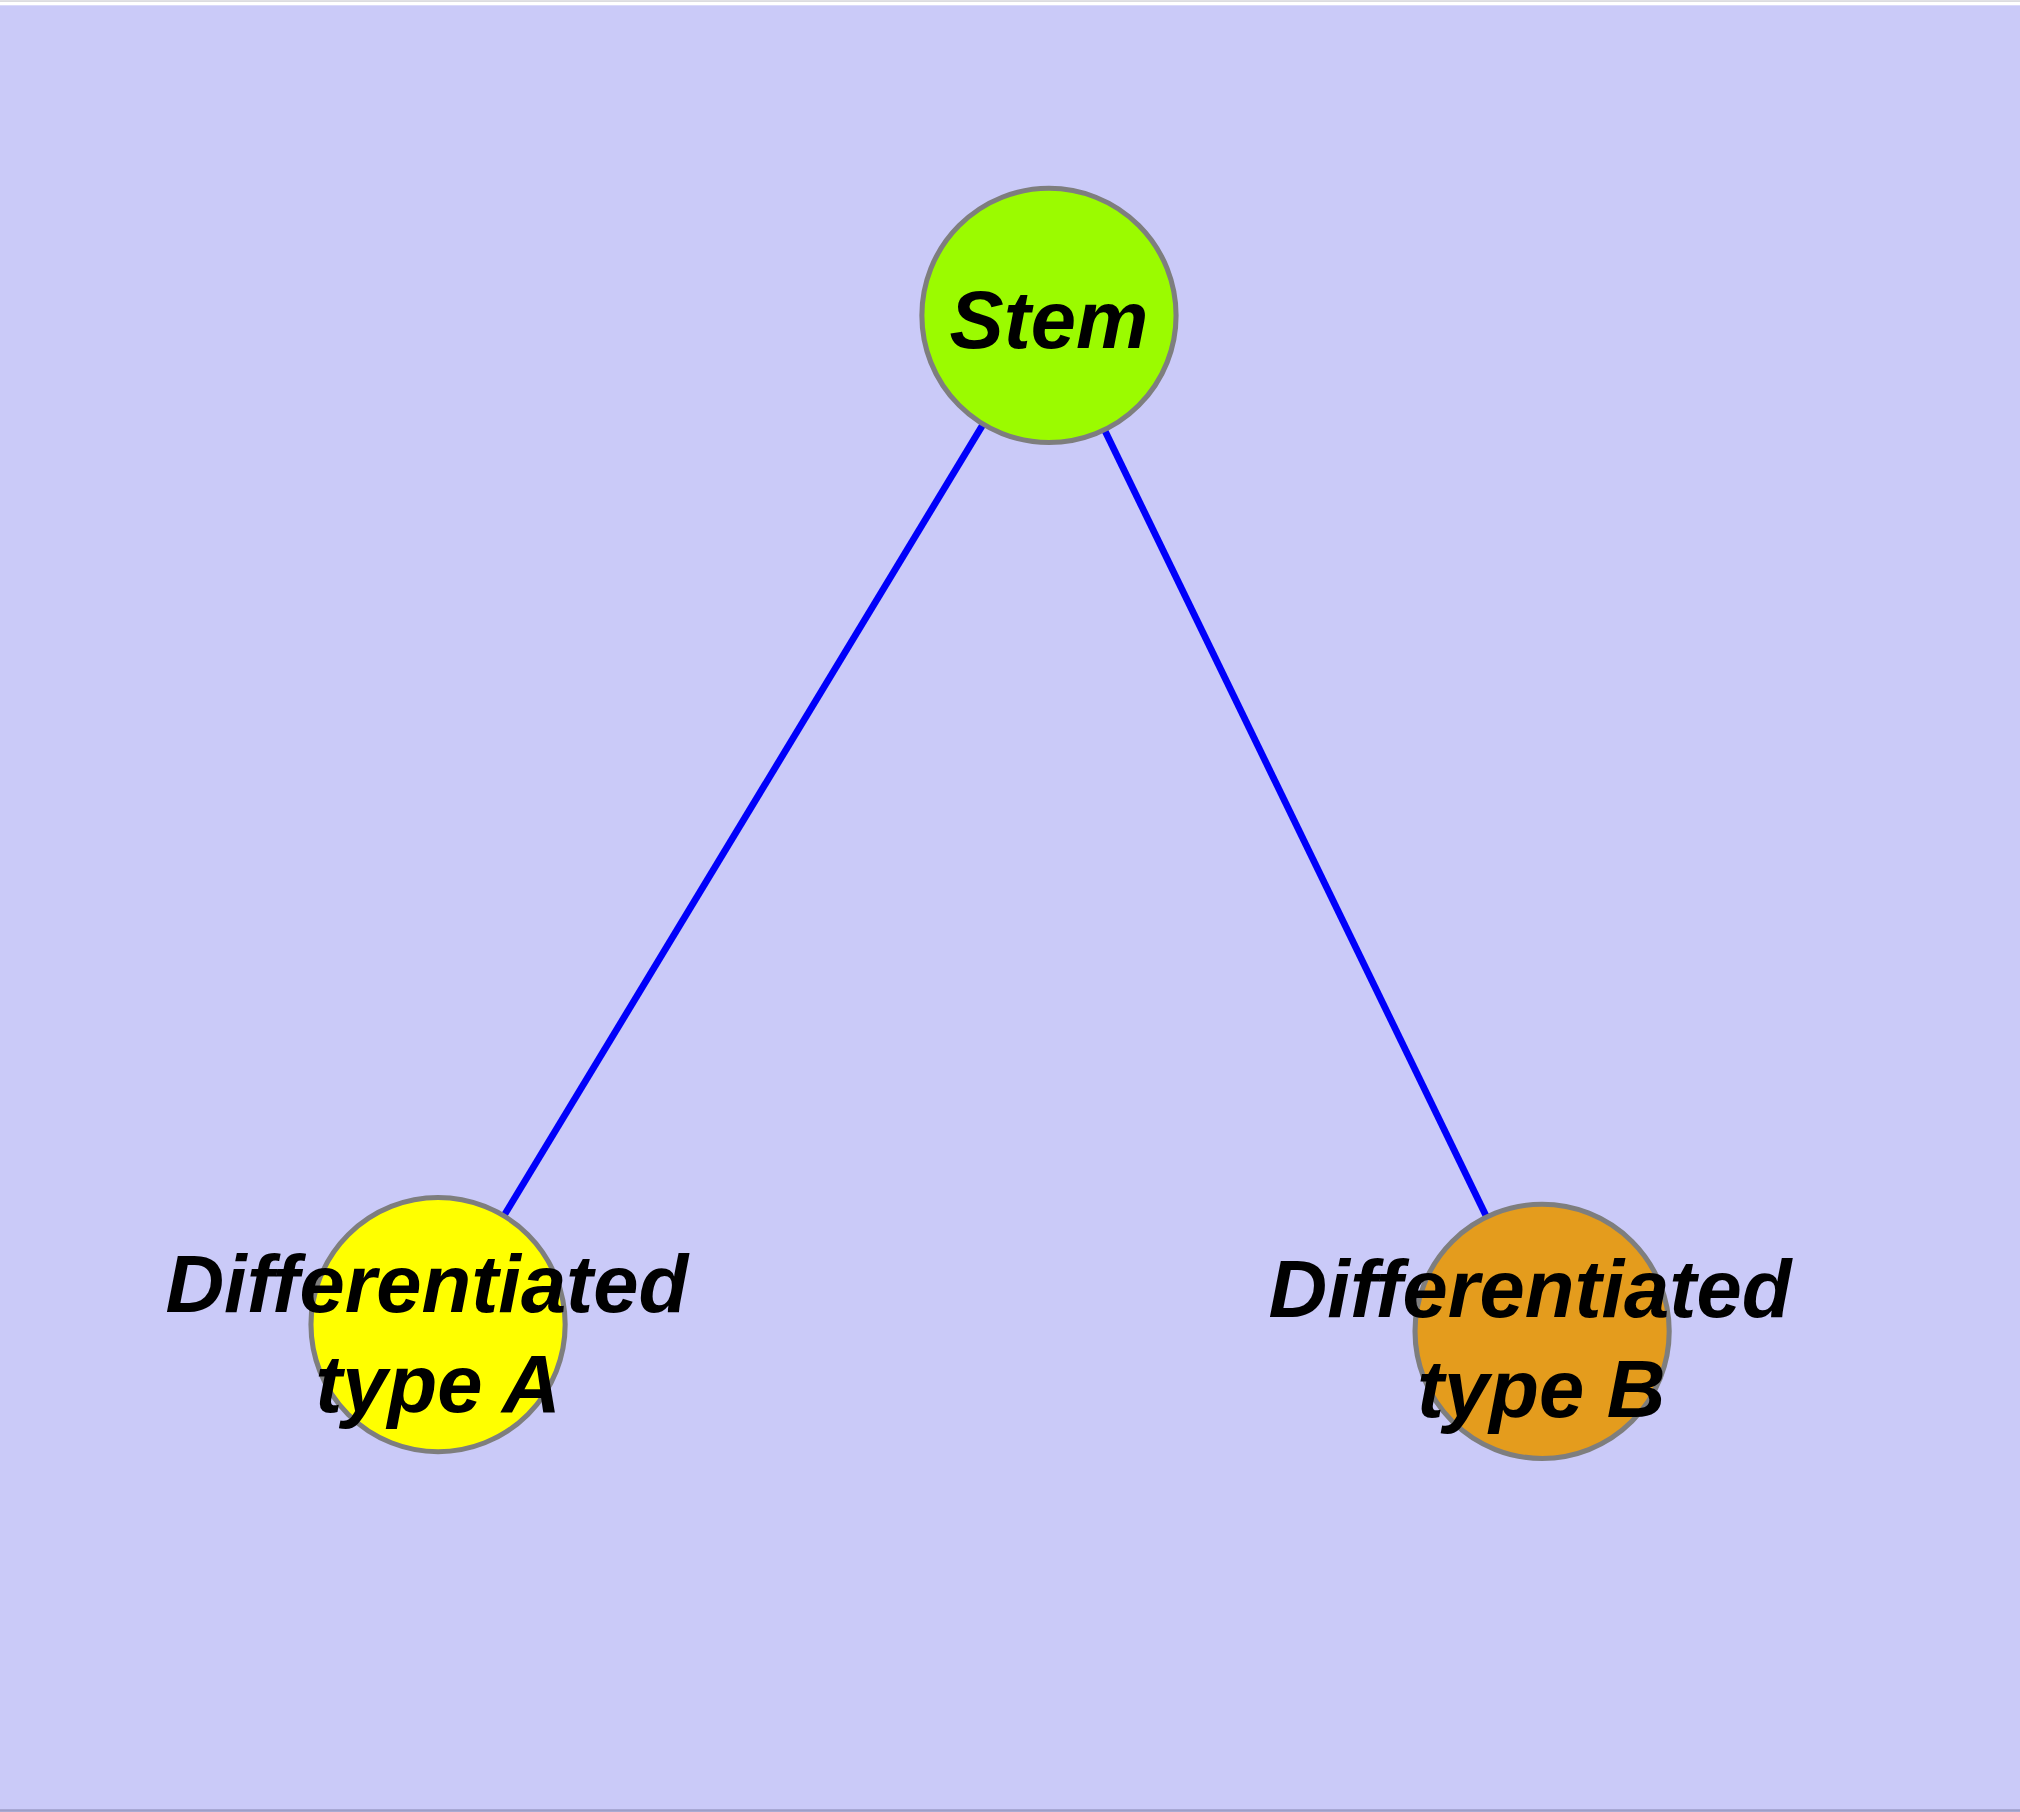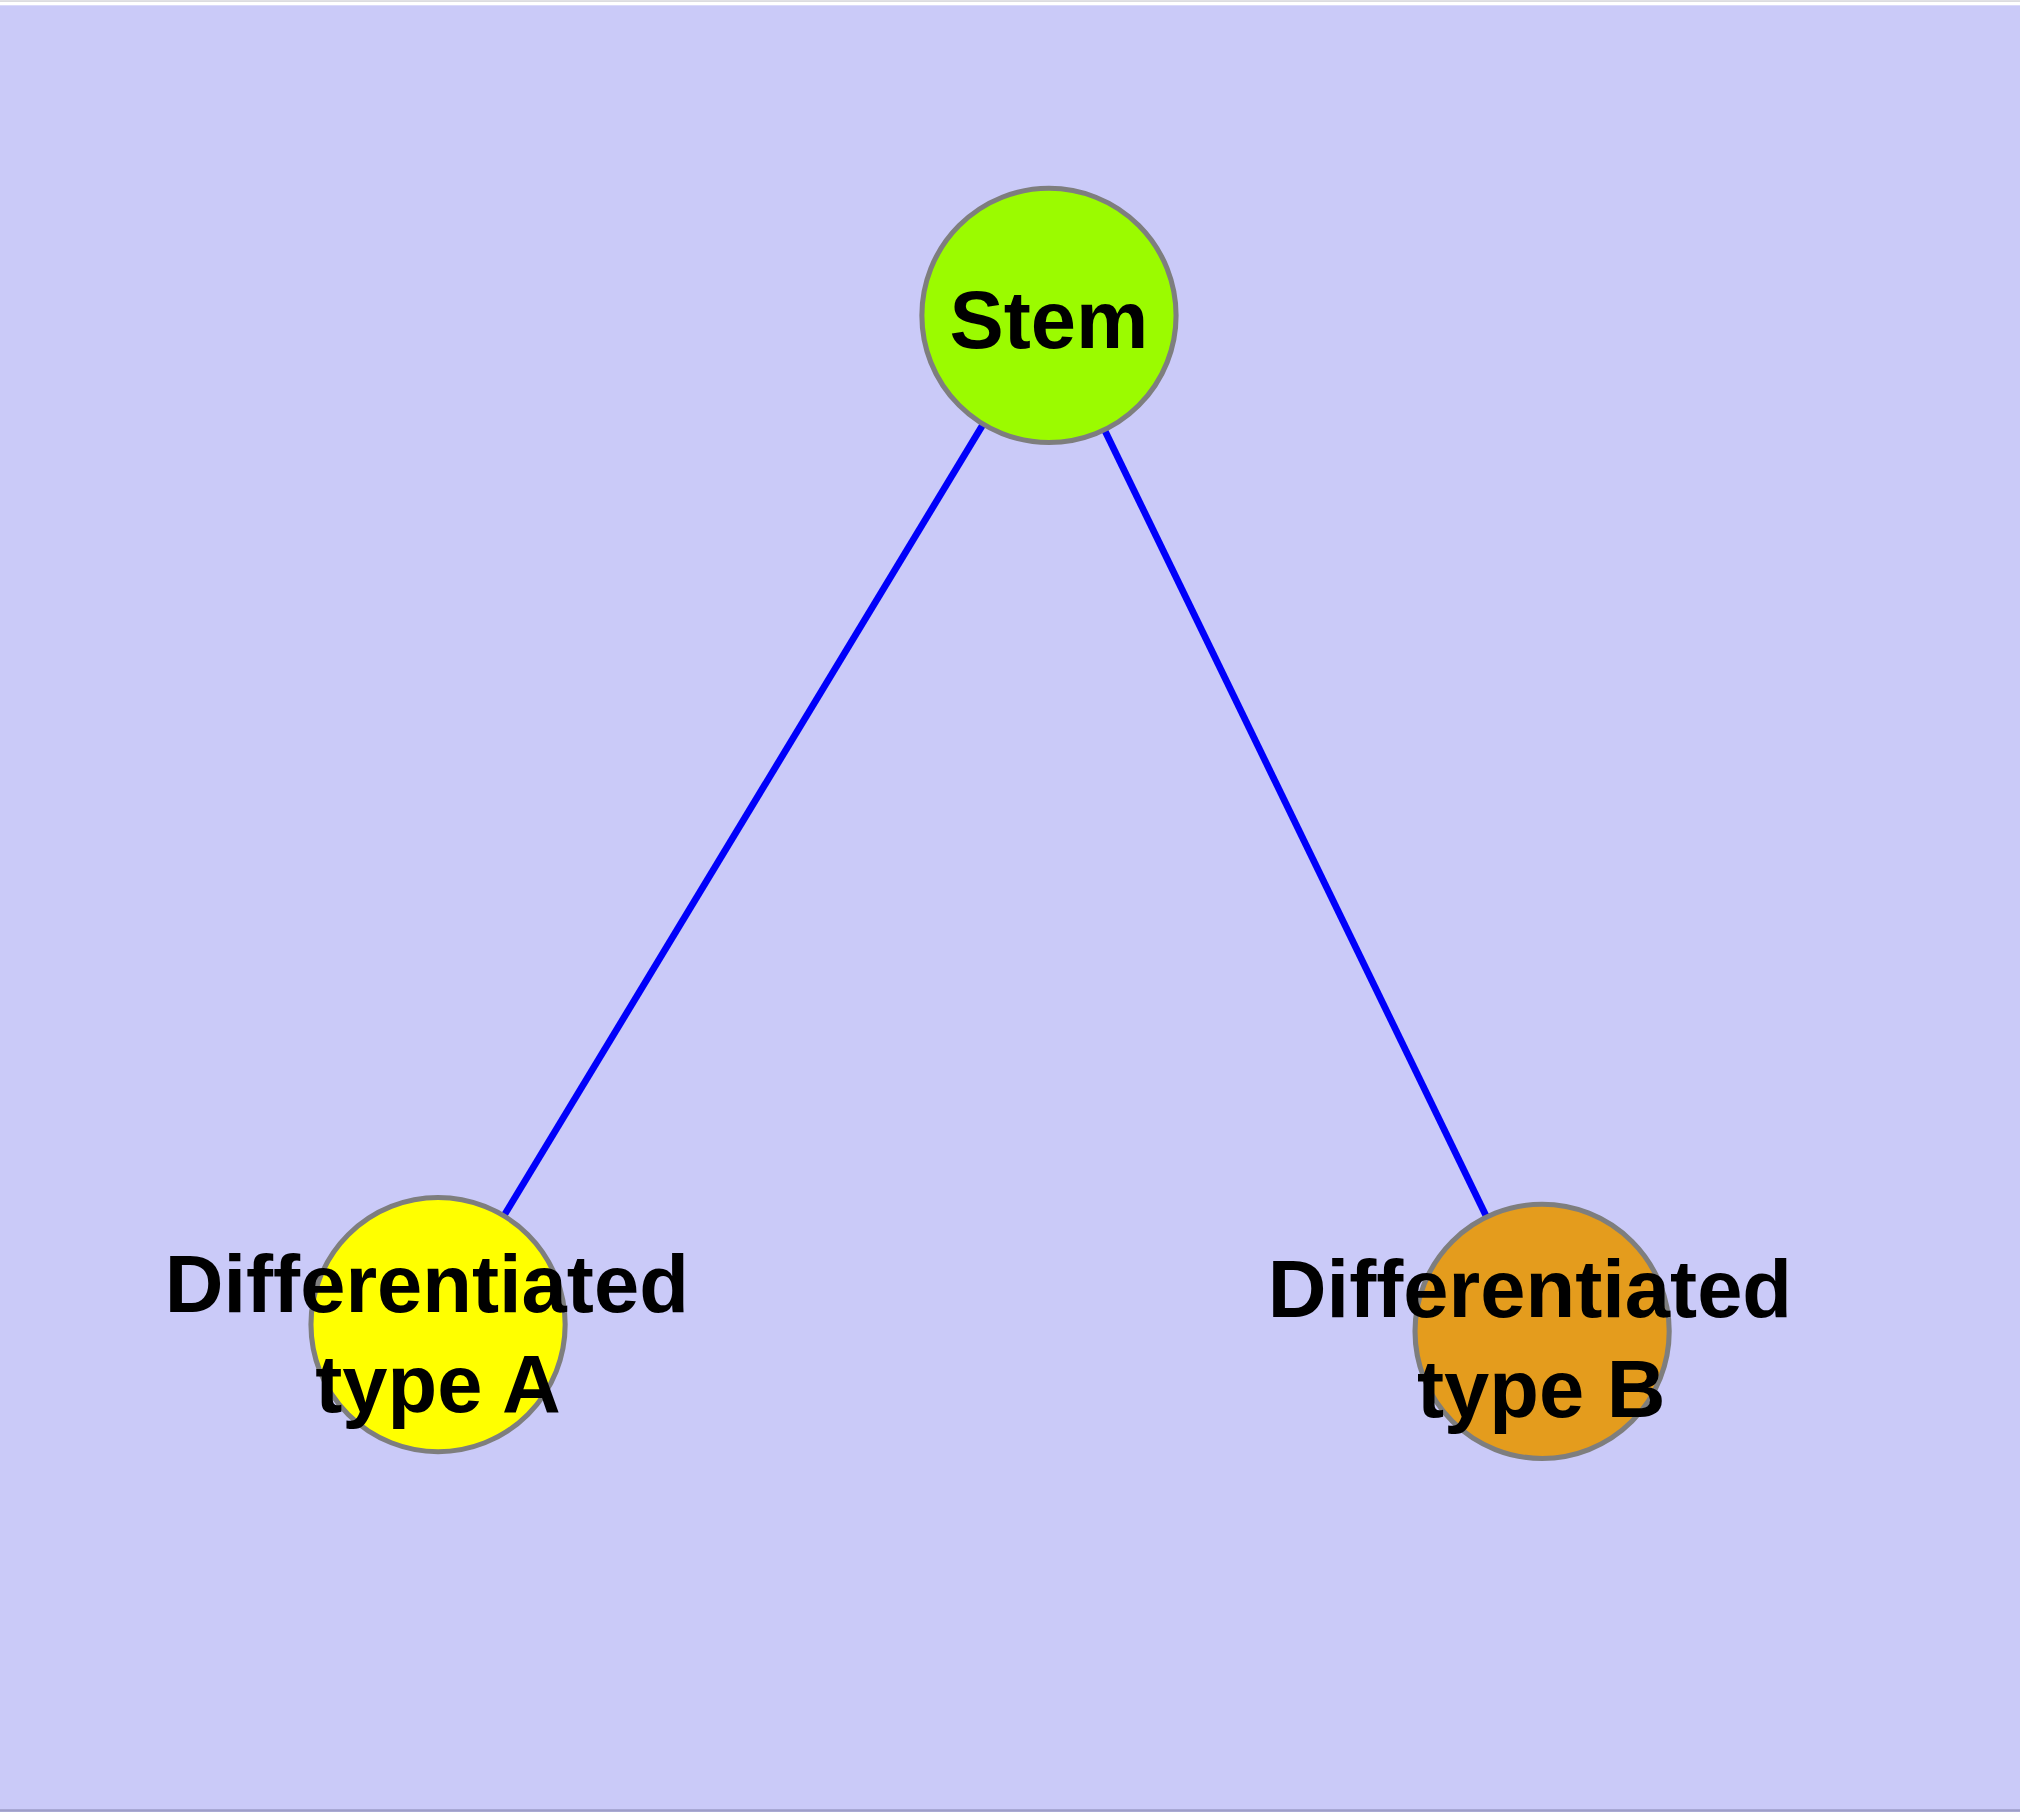--- a/index.html
+++ b/index.html
@@ -4,20 +4,21 @@
 <style>
   html, body {
     margin: 0;
     padding: 0;
     background: #ffffff;
   }
   .stage {
     width: 100vw;
     height: 100vh;
     display: block;
+    font-style: italic;
   }
   svg.graph {
     display: block;
     width: 100%;
     height: 100%;
   }
   .edge {
     stroke-width: 8;
     fill: none;
   }

